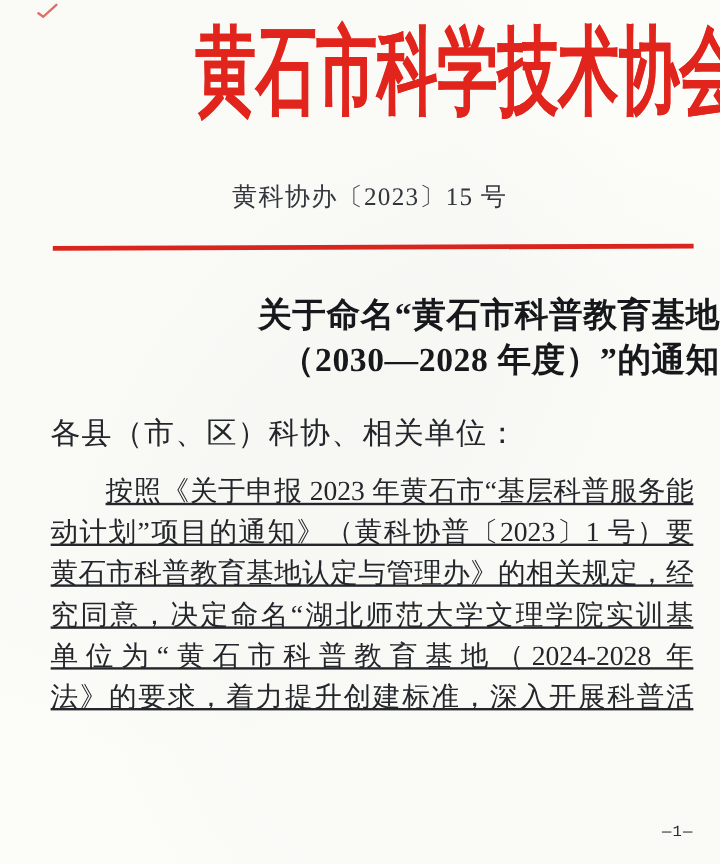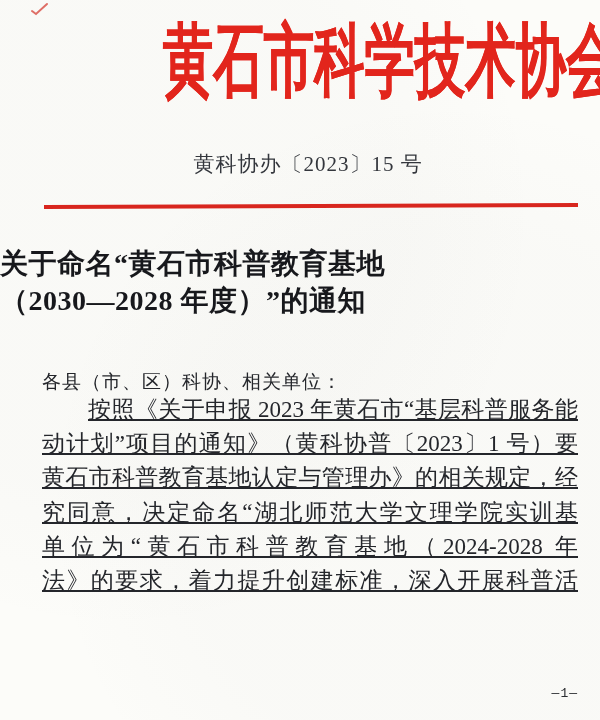--- a/index.html
+++ b/index.html
@@ -53,30 +53,30 @@
   .red-rule {
     position: absolute; top: 204px; left: 44px;
     width: 534px; height: 3.5px;
     background: #d8261e;
     transform: rotate(-0.2deg);
   }
 
   .notice-title {
     position: absolute; top: 245px; left: 0; right: 0;
     margin: 0;
-    text-align: left;
+    text-align: right;
     font-size: 28px; font-weight: 700;
     line-height: 37px;
     letter-spacing: 0.5px;
     color: #17181c;
   }
 
   .salutation {
-    position: absolute; top: 369px; left: 42px;
-    font-size: 19px; line-height: 26px;
+    position: absolute; top: 349px; left: 42px;
+    font-size: 25px; line-height: 26px;
     letter-spacing: 1px;
     white-space: nowrap;
     color: #24262b;
   }
 
   .body-text {
     position: absolute; top: 393px; left: 42px;
     width: 536px;
     font-size: 23px;
     line-height: 34.2px;

